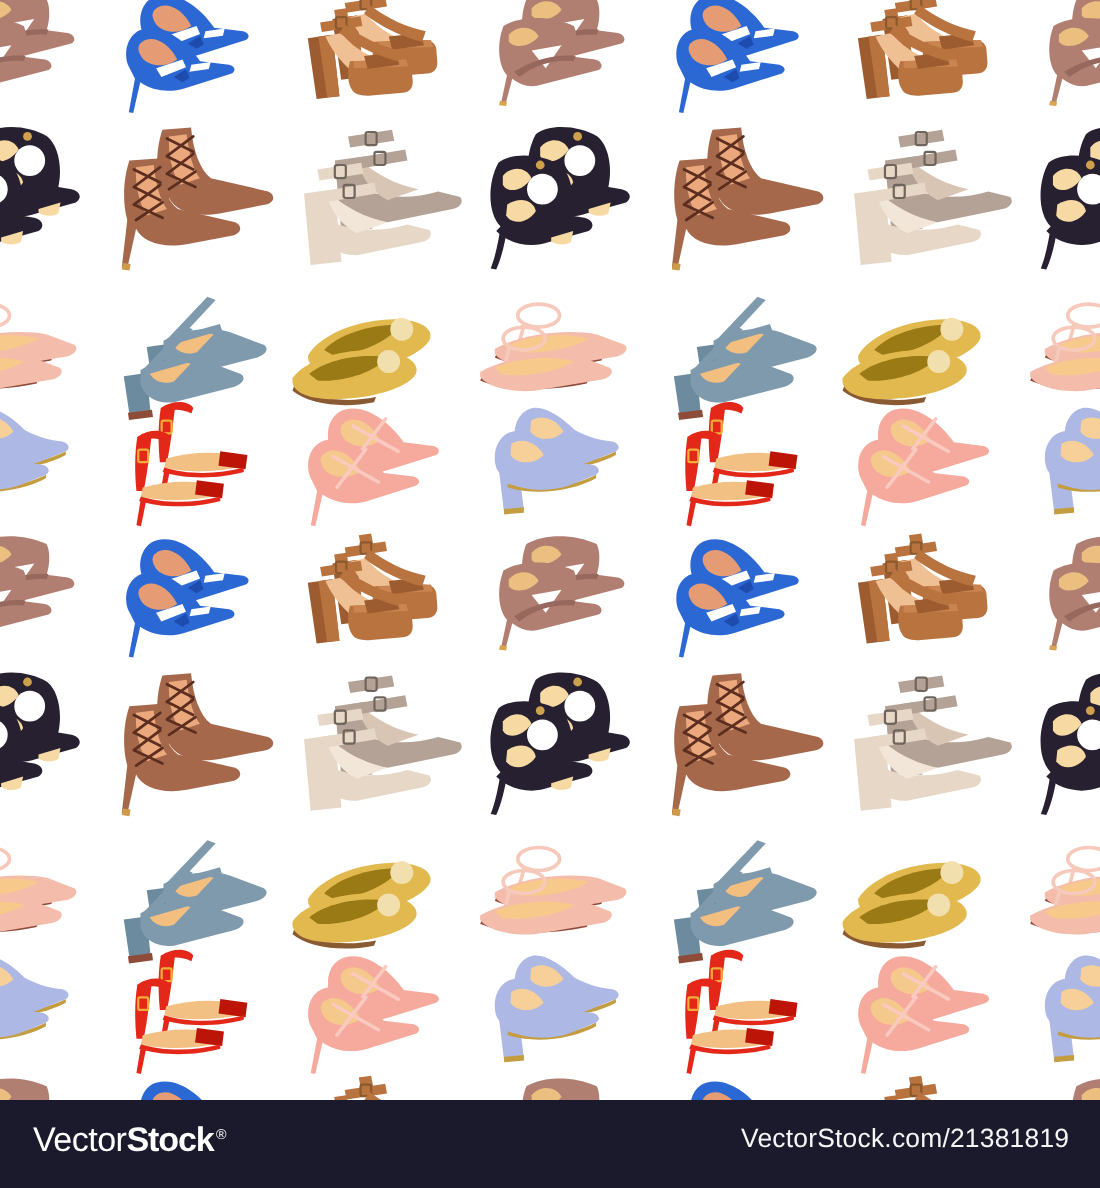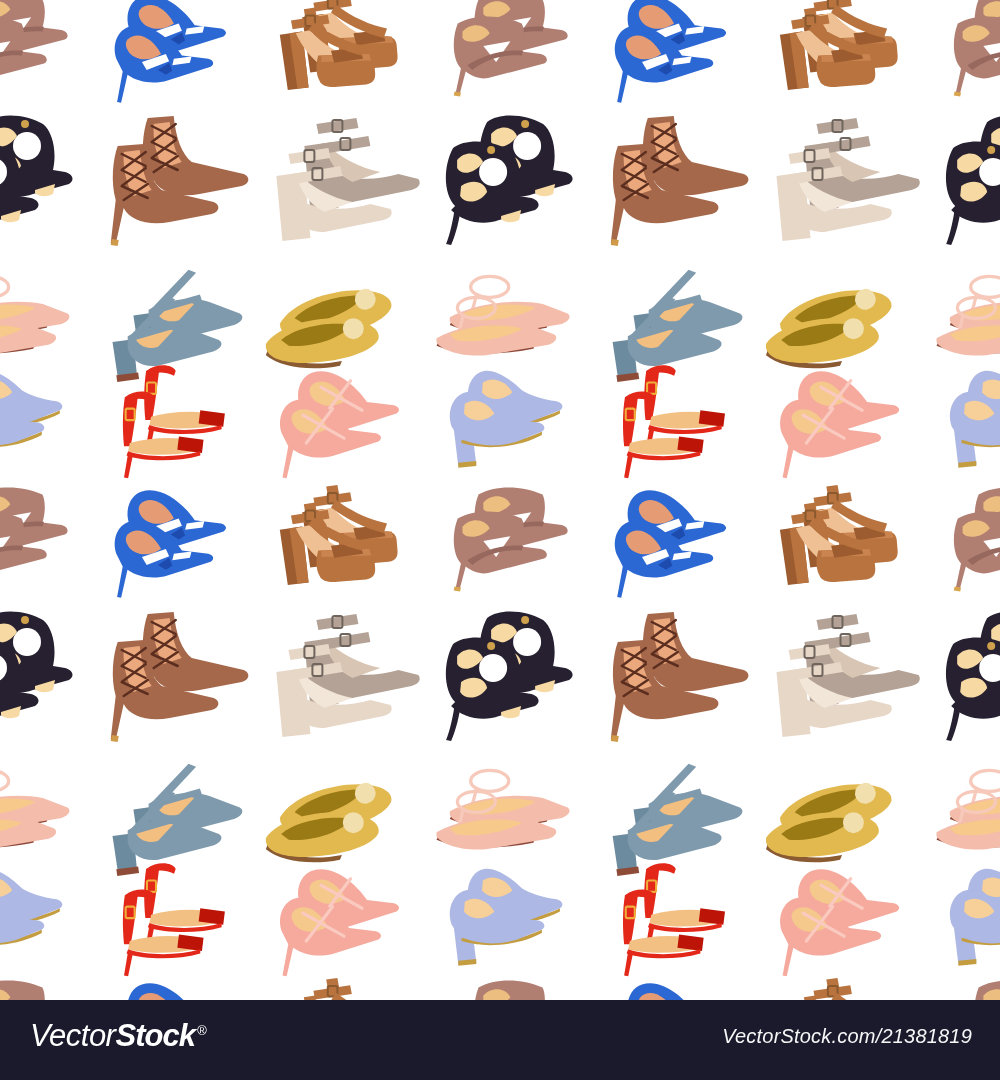--- a/index.html
+++ b/index.html
@@ -1,27 +1,27 @@
 <!DOCTYPE html>
 <html style="--page-bg: #ffffff; --bar-bg: #1b1a2c; --bar-fg: #ffffff; --s1-m: #2c68d4; --s1-d: #1d4cae; --s1-i: #e59c74; --s1-w: #ffffff; --s2-m: #b9733f; --s2-d: #9c5c2f; --s2-l: #ca8450; --s2-i: #efc093; --s2-g: #8a5a2e; --s3-m: #b17e72; --s3-d: #97685d; --s3-i: #ecbe7f; --s3-g: #d8a54e; --s3-w: #ffffff; --s4-m: #a5684b; --s4-d: #5c2e1f; --s4-i: #eba87d; --s4-g: #cf9a4a; --s5-m: #b3a295; --s5-d: #6f655c; --s5-i: #d9c5b3; --s5-l: #e7d7c7; --s5-ll: #f2e6d9; --s6-m: #262030; --s6-i: #f7d9a3; --s6-g: #cfa14c; --s6-w: #ffffff; --s7-m: #7f9aad; --s7-d: #6d8b9f; --s7-i: #f3bf81; --s7-s: #8e4c38; --s8-m: #e2b94f; --s8-d: #9a7a15; --s8-p: #f1dfae; --s8-s: #8a5a33; --s9-m: #f4bcab; --s9-l: #f6c9ba; --s9-i: #f7c98b; --s9-s: #8e4a3a; --s10-m: #e3281a; --s10-d: #bc1508; --s10-i: #f3c083; --s10-g: #efae39; --s11-m: #f5aa9d; --s11-l: #fac9bf; --s11-i: #f5c88c; --s12-m: #adb8e4; --s12-i: #f6cf99; --s12-g: #c49d41;"><head>
 <meta charset="utf-8">
 <style>
   html,body{margin:0;padding:0;background:#fff;}
   .stage{position:relative;width:1000px;height:1080px;overflow:hidden;background:var(--page-bg,#fff);
-         font-family:"Liberation Sans",sans-serif;font-style:italic;}
+         font-family:"Liberation Sans",sans-serif;}
   #pattern-svg{position:absolute;left:0;top:0;display:block;}
   .watermark-bar{position:absolute;left:0;bottom:0;width:100%;height:80px;
                  background:var(--bar-bg,#1b1a2c);color:var(--bar-fg,#fff);
                  display:flex;align-items:center;justify-content:space-between;
                  box-sizing:border-box;padding:0 28px 8px 30px;}
   .vs-logo{font-size:31px;letter-spacing:-0.5px;color:var(--bar-fg,#fff);white-space:nowrap;}
   .vs-logo .light{font-weight:normal;}
   .vs-logo .bold{font-weight:bold;letter-spacing:-1px;}
   .vs-logo .reg{font-size:13px;vertical-align:super;font-weight:normal;margin-left:2px;}
-  .vs-url{font-size:20px;color:var(--bar-fg,#fff);opacity:.96;letter-spacing:0.2px;white-space:nowrap;}
+  .vs-url{font-size:24px;color:var(--bar-fg,#fff);opacity:.96;letter-spacing:0.2px;white-space:nowrap;}
   use.shoe{pointer-events:none;}
 </style>
 </head>
 <body>
 
 <div class="stage">
 
   <svg id="pattern-svg" width="1000" height="1080" viewBox="0 0 1000 1080" xmlns="http://www.w3.org/2000/svg">
     <defs>
 

